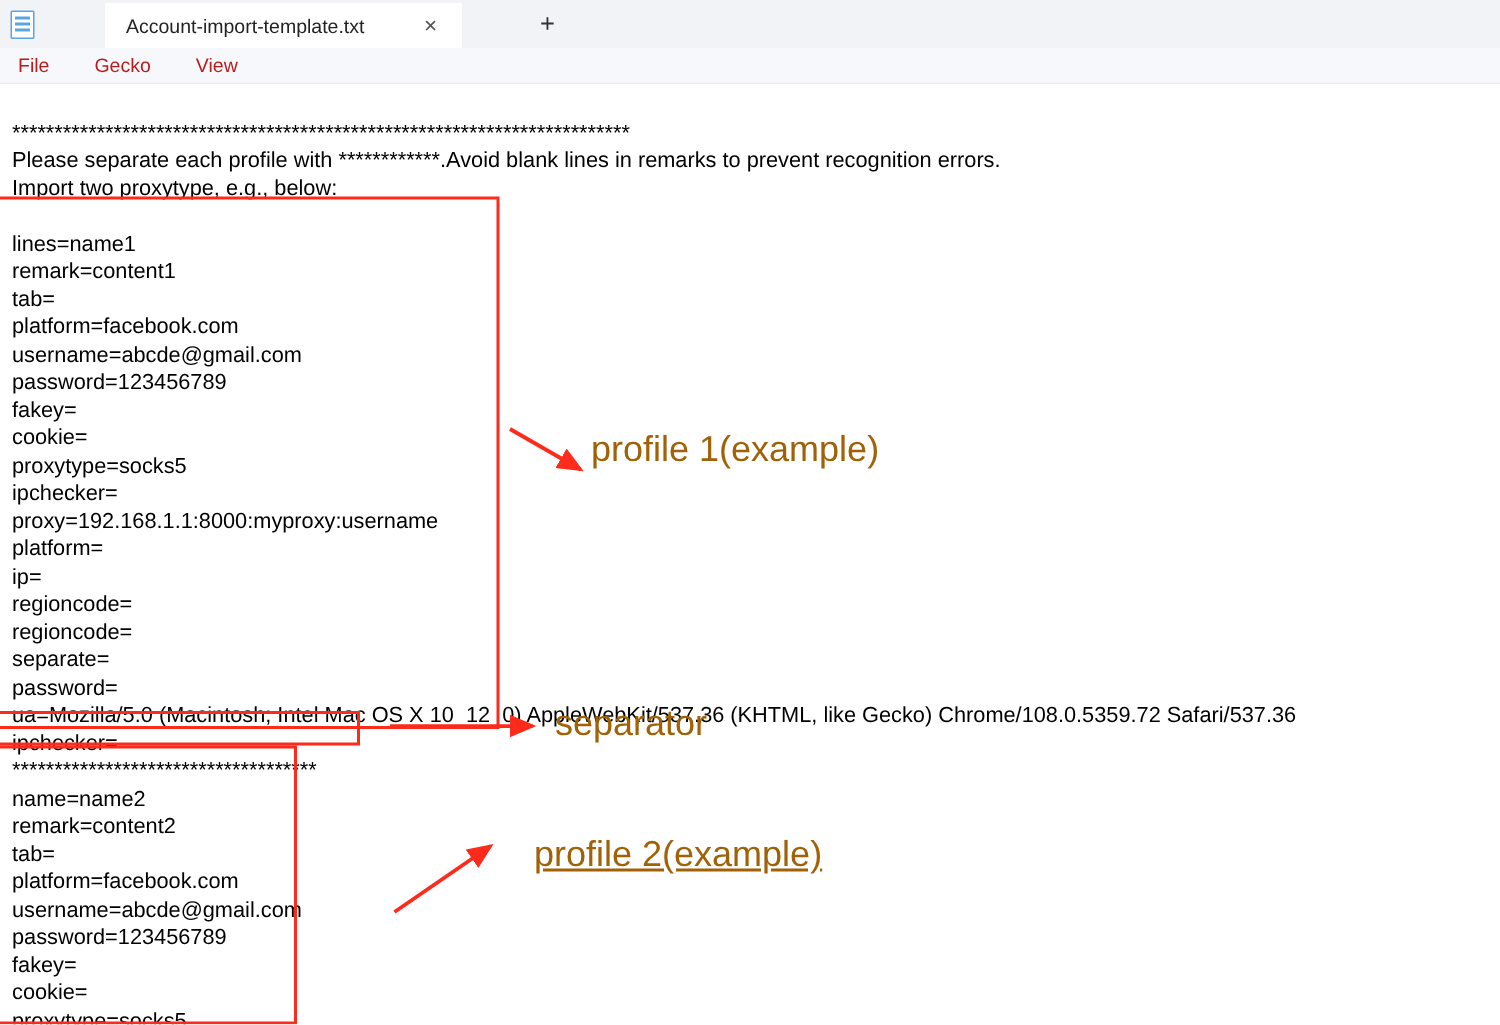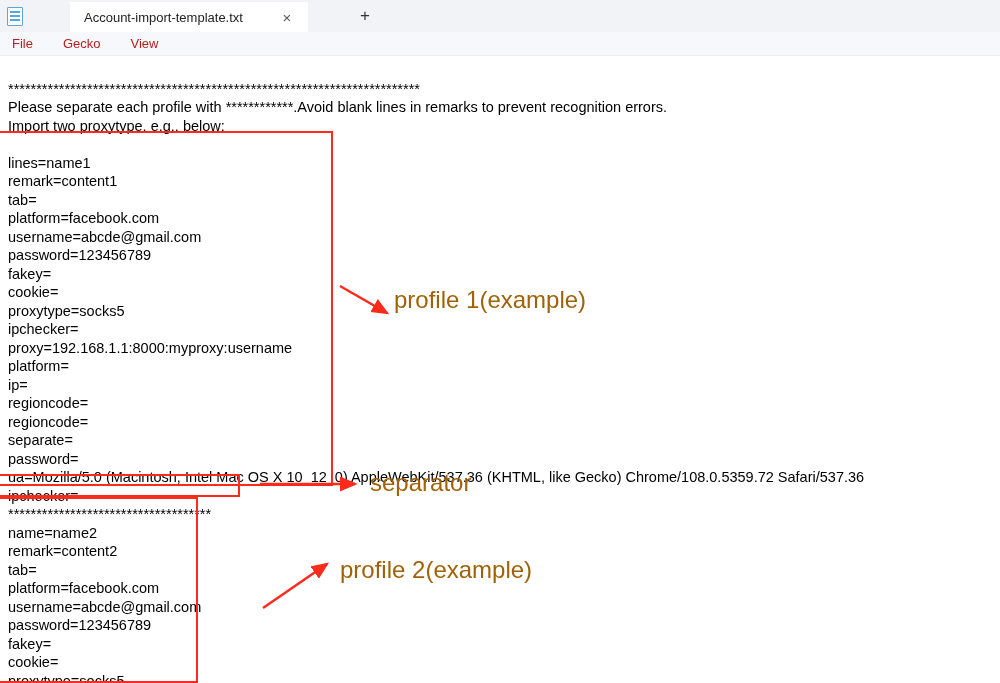--- a/index.html
+++ b/index.html
@@ -176,14 +176,14 @@
         <marker id="ah3" markerWidth="8" markerHeight="8" refX="6" refY="3" orient="auto">
           <path d="M0,0 L7,3 L0,6 Z" fill="#fc2b1b"></path>
         </marker>
       </defs>
     <line x1="8" y1="52" x2="72" y2="8" stroke="#fc2b1b" stroke-width="2.5" marker-end="url(#ah3)"></line>
   </svg>
 
   
   <div class="annot" style="left:394px; top:235px;">profile 1(example)</div>
   <div class="annot" style="left:370px; top:418px;">separator</div>
-  <div class="annot" style="left:340px; top:505px;">profile 2(example)</div>
+  <div class="annot" style="left:356px; top:505px;text-decoration:underline;">profile 2(example)</div>
 </div>
 
 </body></html>

